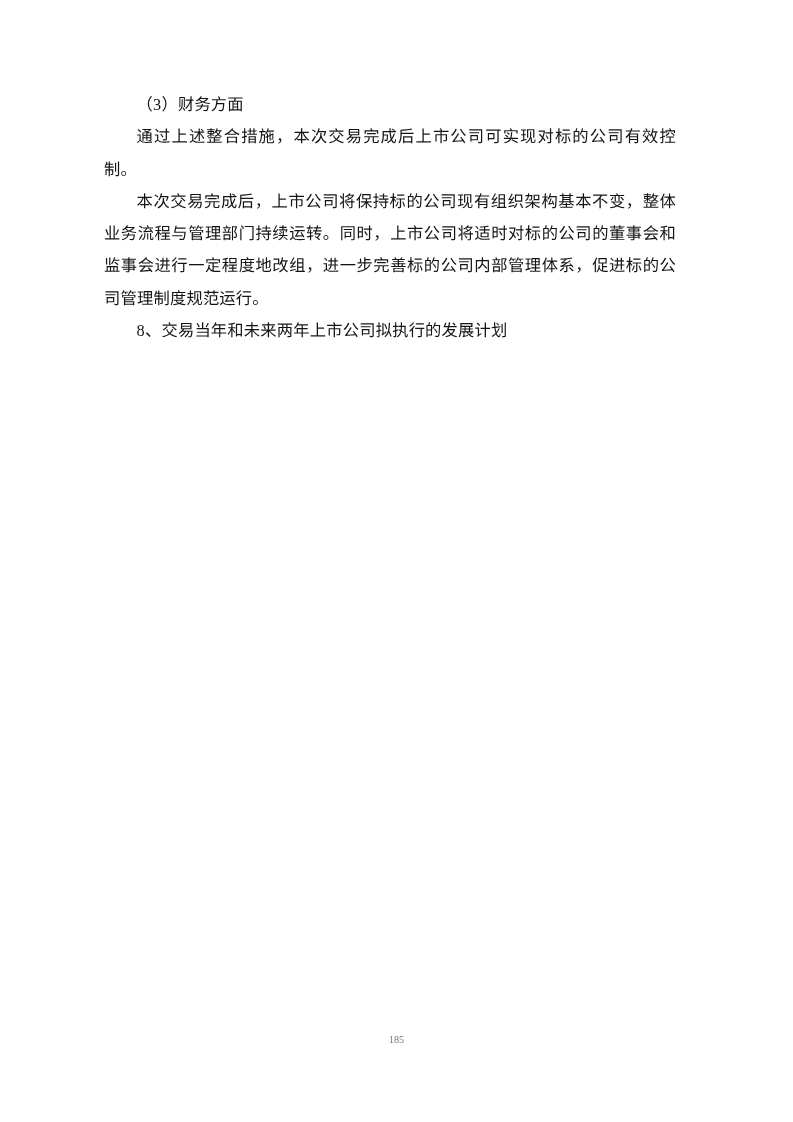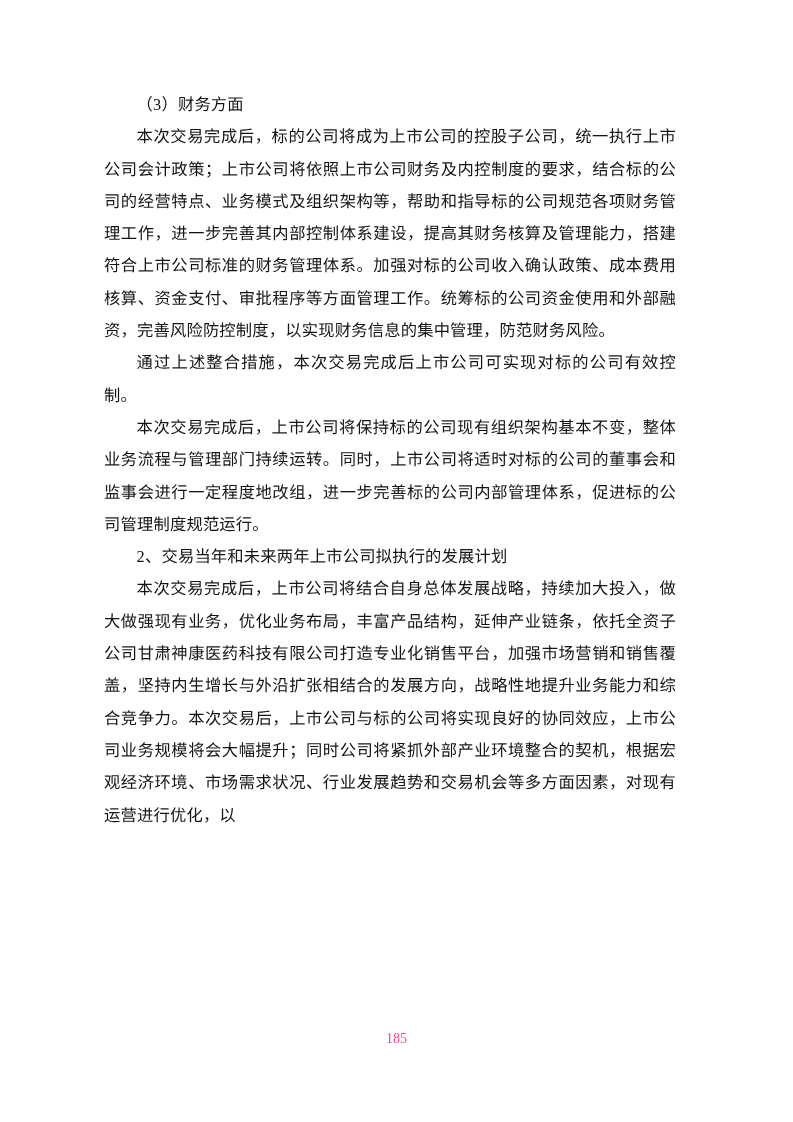--- a/index.html
+++ b/index.html
@@ -37,34 +37,32 @@
     text-align: left;
   }
   .page-footer {
     position: absolute;
     left: 0;
     top: 1029px;
     width: 793px;
     text-align: center;
   }
   .page-number {
-    font-size: 14px;
+    font-size: 10px;
     line-height: 18px;
-    color: #ec4899;
+    color: #737373;
   }
 </style>
 </head>
 <body>
 
 <div class="page">
   <div class="page-content">
     <p class="doc-block doc-heading">（3）财务方面</p>
-    <p class="doc-block">本次交易完成后，标的公司将成为上市公司的控股子公司，统一执行上市公司会计政策；上市公司将依照上市公司财务及内控制度的要求，结合标的公司的经营特点、业务模式及组织架构等，帮助和指导标的公司规范各项财务管理工作，进一步完善其内部控制体系建设，提高其财务核算及管理能力，搭建符合上市公司标准的财务管理体系。加强对标的公司收入确认政策、成本费用核算、资金支付、审批程序等方面管理工作。统筹标的公司资金使用和外部融资，完善风险防控制度，以实现财务信息的集中管理，防范财务风险。</p>
     <p class="doc-block">通过上述整合措施，本次交易完成后上市公司可实现对标的公司有效控制。</p>
     <p class="doc-block">本次交易完成后，上市公司将保持标的公司现有组织架构基本不变，整体业务流程与管理部门持续运转。同时，上市公司将适时对标的公司的董事会和监事会进行一定程度地改组，进一步完善标的公司内部管理体系，促进标的公司管理制度规范运行。</p>
-    <p class="doc-block doc-heading">2、交易当年和未来两年上市公司拟执行的发展计划</p>
-    <p class="doc-block">本次交易完成后，上市公司将结合自身总体发展战略，持续加大投入，做大做强现有业务，优化业务布局，丰富产品结构，延伸产业链条，依托全资子公司甘肃神康医药科技有限公司打造专业化销售平台，加强市场营销和销售覆盖，坚持内生增长与外沿扩张相结合的发展方向，战略性地提升业务能力和综合竞争力。本次交易后，上市公司与标的公司将实现良好的协同效应，上市公司业务规模将会大幅提升；同时公司将紧抓外部产业环境整合的契机，根据宏观经济环境、市场需求状况、行业发展趋势和交易机会等多方面因素，对现有运营进行优化，以</p>
+    <p class="doc-block doc-heading">8、交易当年和未来两年上市公司拟执行的发展计划</p>
   </div>
 
   <div class="page-footer">
     <span class="page-number">185</span>
   </div>
 </div>
 
 </body></html>

